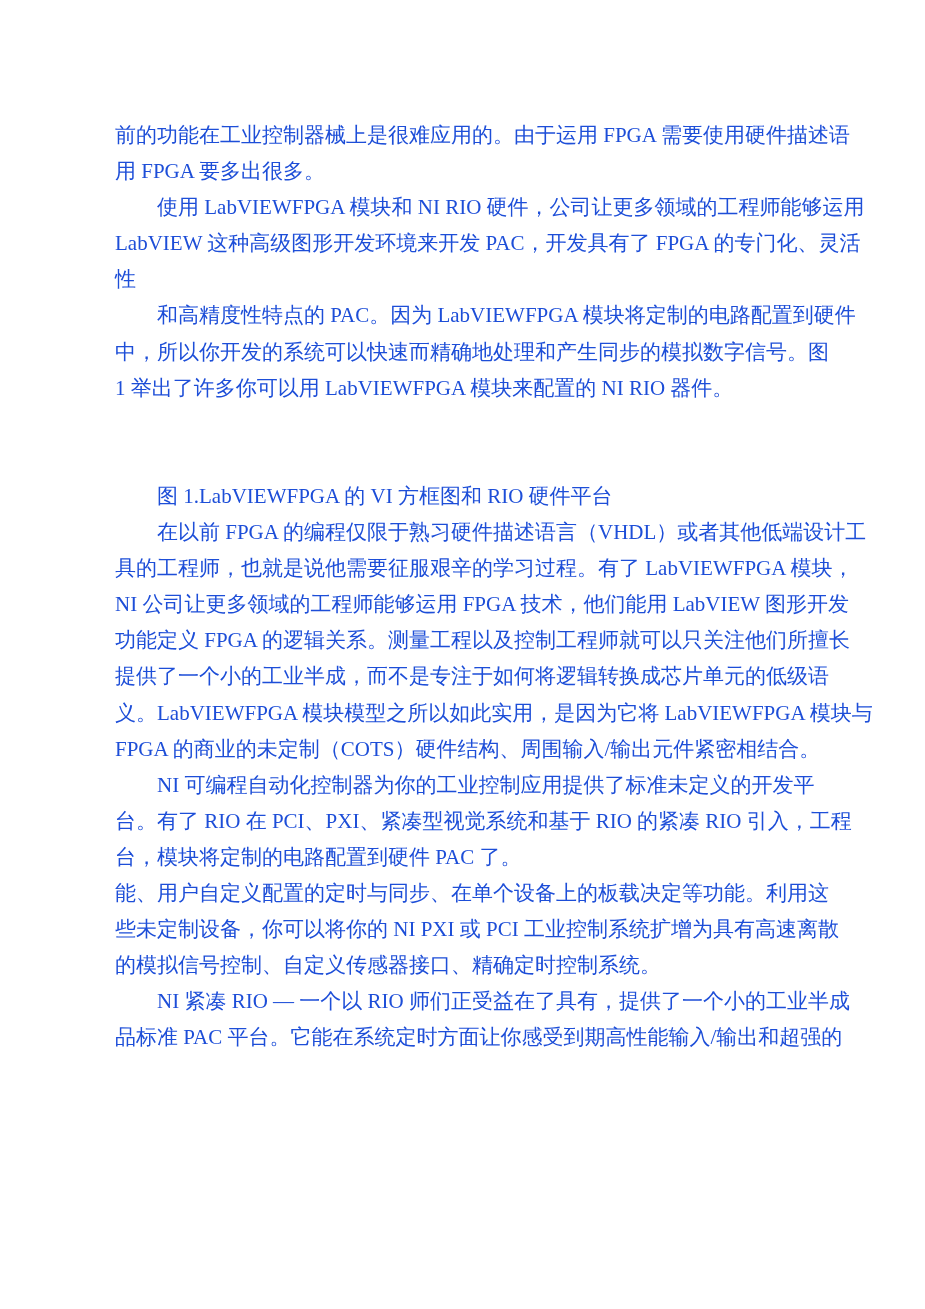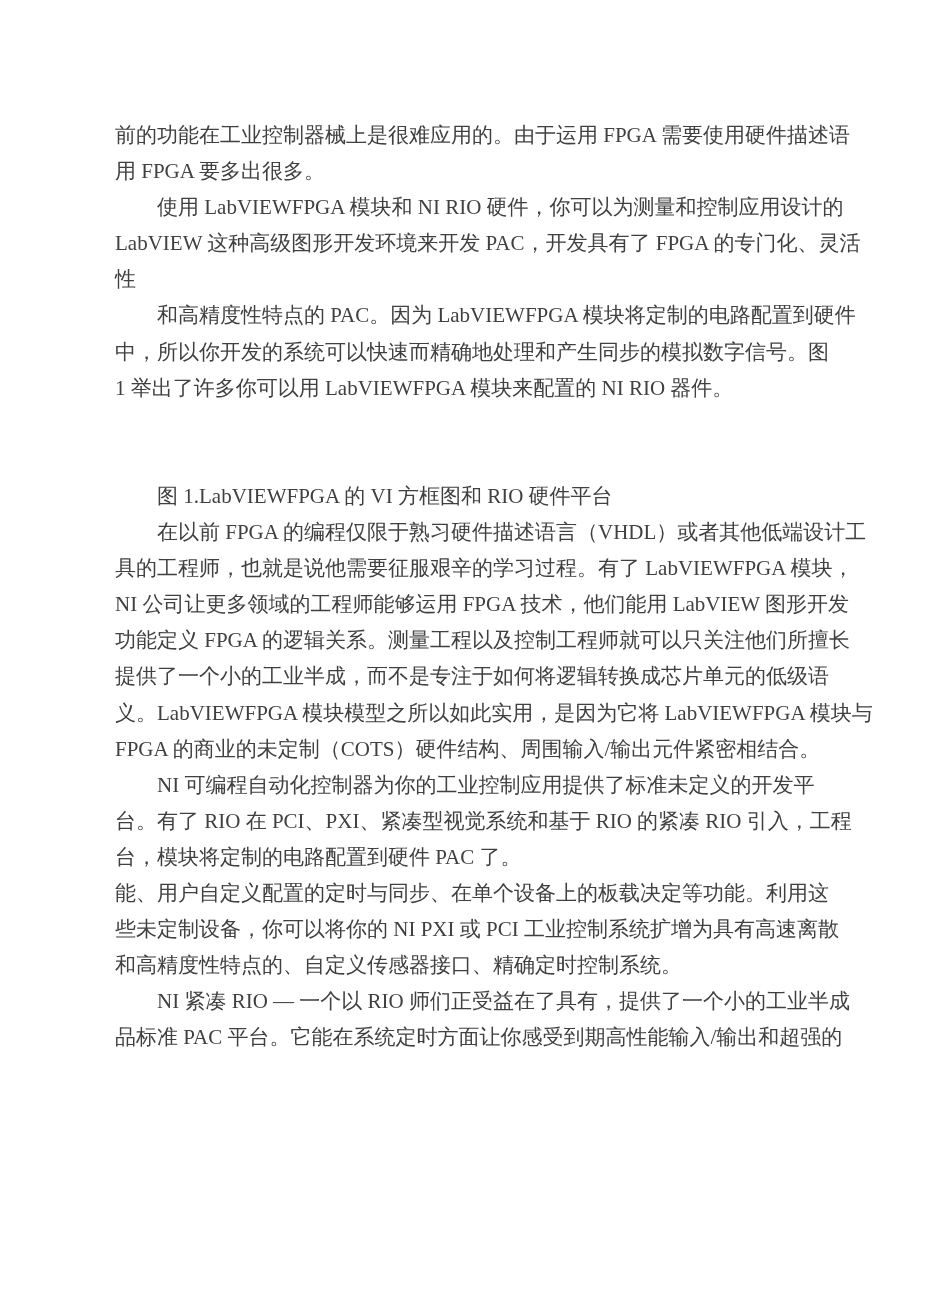--- a/index.html
+++ b/index.html
@@ -18,55 +18,55 @@
     position: absolute;
     left: 115px;
     top: 117px;
     width: 700px;
   }
   .line {
     height: 36.1px;
     line-height: 36.3px;
     font-family: "Liberation Serif", "DejaVu Serif", serif;
     font-size: 21px;
-    color: #404040;
+    color: #1d4ed8;
     white-space: pre;
     letter-spacing: 0px;
   }
   .line.indent {
     padding-left: 42px;
   }
   .figure-gap {
     height: 72.2px;
   }
 </style>
 </head>
 <body>
 
 <div class="page">
   <div class="text-block" style="color: rgb(28, 28, 28);">
       <div class="line">前的功能在工业控制器械上是很难应用的。由于运用 FPGA 需要使用硬件描述语</div>
       <div class="line">用 FPGA 要多出很多。</div>
-      <div class="line indent">使用 LabVIEWFPGA 模块和 NI RIO 硬件，你可以为测量和控制应用设计的</div>
+      <div class="line indent">使用 LabVIEWFPGA 模块和 NI RIO 硬件，公司让更多领域的工程师能够运用</div>
       <div class="line">LabVIEW 这种高级图形开发环境来开发 PAC，开发具有了 FPGA 的专门化、灵活</div>
       <div class="line">性</div>
       <div class="line indent">和高精度性特点的 PAC。因为 LabVIEWFPGA 模块将定制的电路配置到硬件</div>
       <div class="line">中，所以你开发的系统可以快速而精确地处理和产生同步的模拟数字信号。图</div>
       <div class="line">1 举出了许多你可以用 LabVIEWFPGA 模块来配置的 NI RIO 器件。</div>
       <div class="figure-gap"></div>
       <div class="line indent">图 1.LabVIEWFPGA 的 VI 方框图和 RIO 硬件平台</div>
       <div class="line indent">在以前 FPGA 的编程仅限于熟习硬件描述语言（VHDL）或者其他低端设计工</div>
       <div class="line">具的工程师，也就是说他需要征服艰辛的学习过程。有了 LabVIEWFPGA 模块，</div>
       <div class="line">NI 公司让更多领域的工程师能够运用 FPGA 技术，他们能用 LabVIEW 图形开发</div>
       <div class="line">功能定义 FPGA 的逻辑关系。测量工程以及控制工程师就可以只关注他们所擅长</div>
       <div class="line">提供了一个小的工业半成，而不是专注于如何将逻辑转换成芯片单元的低级语</div>
       <div class="line">义。LabVIEWFPGA 模块模型之所以如此实用，是因为它将 LabVIEWFPGA 模块与</div>
       <div class="line">FPGA 的商业的未定制（COTS）硬件结构、周围输入/输出元件紧密相结合。</div>
       <div class="line indent">NI 可编程自动化控制器为你的工业控制应用提供了标准未定义的开发平</div>
       <div class="line">台。有了 RIO 在 PCI、PXI、紧凑型视觉系统和基于 RIO 的紧凑 RIO 引入，工程</div>
       <div class="line">台，模块将定制的电路配置到硬件 PAC 了。</div>
       <div class="line">能、用户自定义配置的定时与同步、在单个设备上的板载决定等功能。利用这</div>
       <div class="line">些未定制设备，你可以将你的 NI PXI 或 PCI 工业控制系统扩增为具有高速离散</div>
-      <div class="line">和高精度性特点的、自定义传感器接口、精确定时控制系统。</div>
+      <div class="line">的模拟信号控制、自定义传感器接口、精确定时控制系统。</div>
       <div class="line indent">NI 紧凑 RIO — 一个以 RIO 师们正受益在了具有，提供了一个小的工业半成</div>
       <div class="line">品标准 PAC 平台。它能在系统定时方面让你感受到期高性能输入/输出和超强的</div>
     </div>
 </div>
 
 </body></html>

